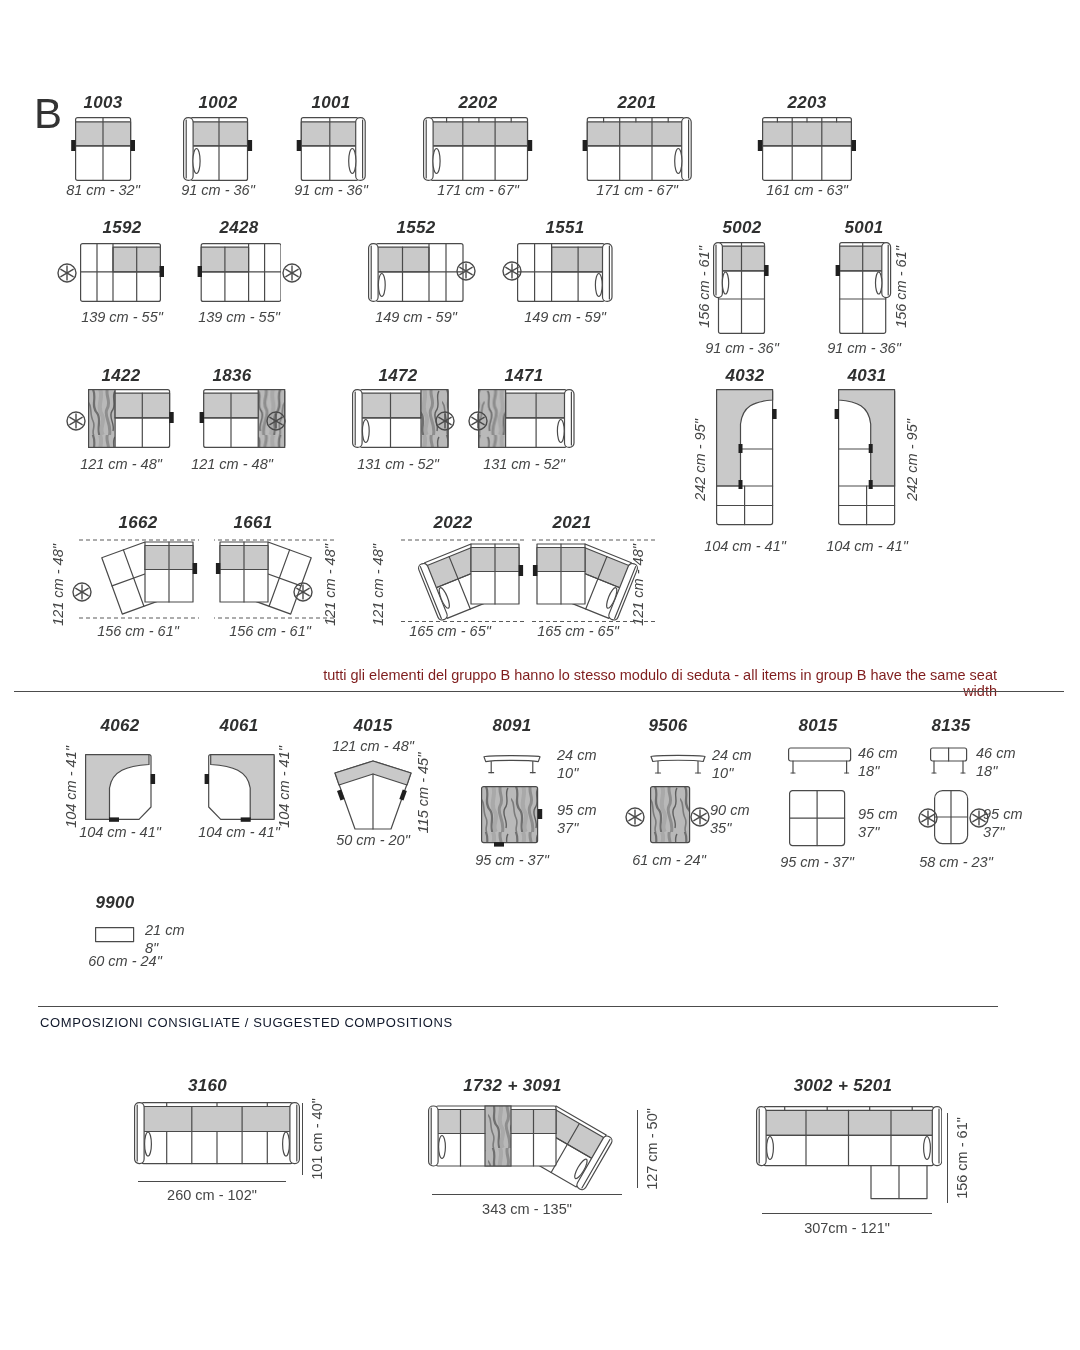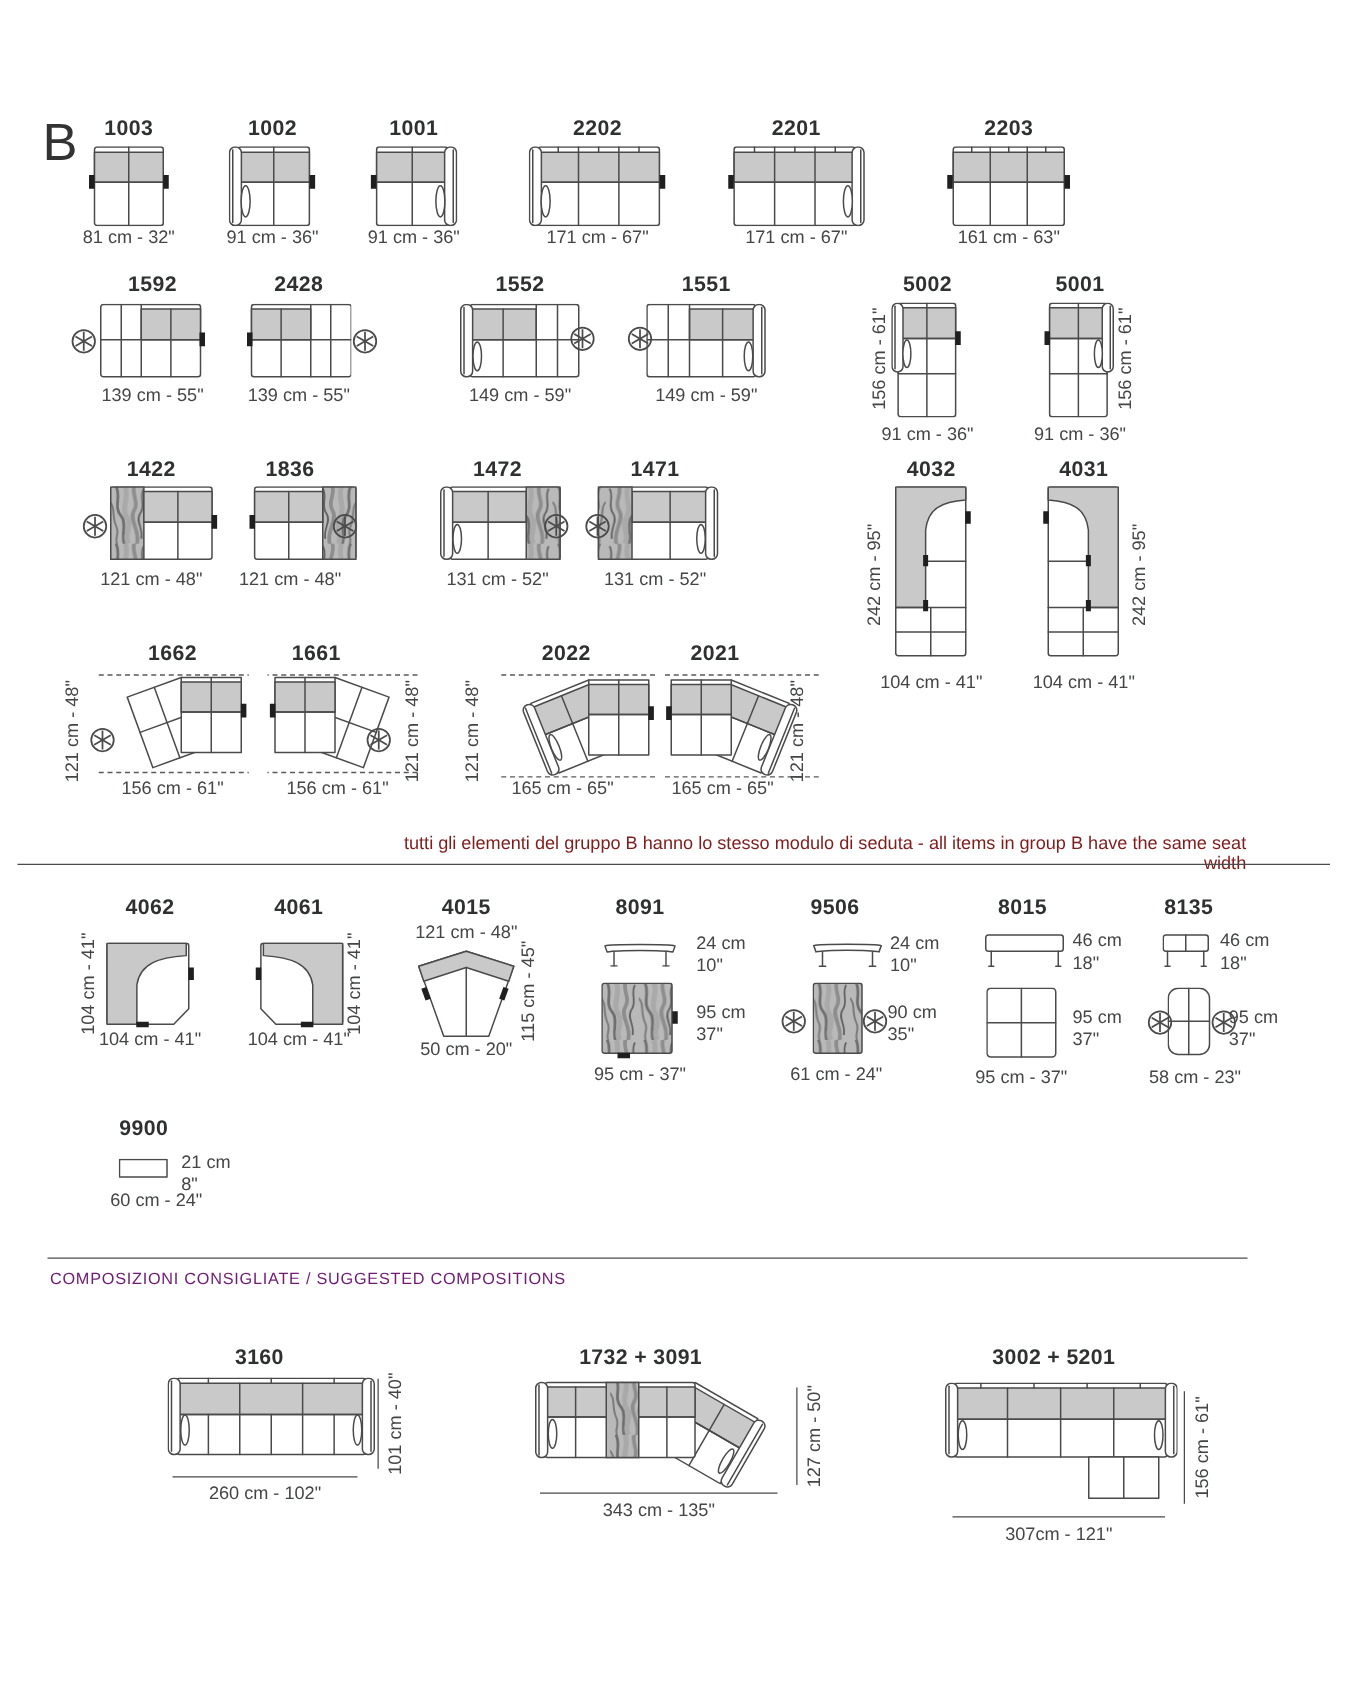--- a/index.html
+++ b/index.html
@@ -1,36 +1,36 @@
 <!DOCTYPE html>
 <html><head>
 <meta charset="utf-8">
 <style>
   html,body{margin:0;padding:0;background:#ffffff;}
   #page{position:relative;width:1080px;height:1350px;background:#ffffff;overflow:hidden;
         font-family:"Liberation Sans",sans-serif;color:#3e3f3f;}
-  .mod{position:absolute;}
+  .mod{position:absolute;font-style:italic;}
   .mod > *{position:absolute;}
   .t{width:100%;top:0;text-align:center;font-size:17px;font-weight:700;color:#2f3030;letter-spacing:.3px;white-space:nowrap;}
   .d{text-align:center;font-size:14.5px;color:#444545;white-space:nowrap;}
   .sd{font-size:14.5px;color:#444545;white-space:nowrap;line-height:1.25;text-align:left;}
   .vd{font-size:14.5px;color:#444545;white-space:nowrap;transform:translate(-50%,-50%) rotate(-90deg);}
   .ast{width:22px;height:22px;position:absolute;}
   .ln{stroke:#4a4a4a;stroke-width:1.2;fill:none;stroke-linejoin:round;stroke-linecap:round;}
   .wf{fill:#ffffff;stroke:#4a4a4a;stroke-width:1.2;stroke-linejoin:round;}
   .gf{fill:#c9c9c9;stroke:#4a4a4a;stroke-width:1.2;stroke-linejoin:round;}
   .mb{fill:url(#marble);stroke:#4a4a4a;stroke-width:1.2;}
   .tab{fill:#1f1f1f;stroke:none;}
   .dsh{stroke:#5a5a5a;stroke-width:1.1;stroke-dasharray:4 3;fill:none;}
   .hline{position:absolute;border-top:1.2px solid #4a4a4a;height:0;}
   .vline{position:absolute;border-left:1.2px solid #4a4a4a;width:0;}
   .rule{position:absolute;border-top:1.5px solid #4c4c4c;height:0;}
   #groupB{position:absolute;left:34px;top:90px;font-size:42px;font-weight:400;color:#333;}
   #note{position:absolute;left:300px;top:667px;width:697px;text-align:right;font-size:14.5px;color:#7f1d1d;}
-  #compHead{position:absolute;left:40px;top:1015px;font-size:13px;letter-spacing:.6px;color:#701a75;}
+  #compHead{position:absolute;left:40px;top:1015px;font-size:13px;letter-spacing:.6px;color:#0f172a;}
 </style>
 </head>
 <body>
 
 <svg width="0" height="0" style="position:absolute">
  <defs>
   <pattern id="marble" width="30" height="46" patternUnits="userSpaceOnUse">
    <rect width="30" height="46" fill="#b9b9b9"></rect>
    <path d="M4 -2 C10 8 2 16 9 24 C14 30 8 40 12 48" stroke="#6f6f6f" stroke-width="2.2" fill="none"></path>
    <path d="M20 -2 C16 6 24 12 19 20 C15 27 25 36 21 48" stroke="#8d8d8d" stroke-width="3" fill="none"></path>

